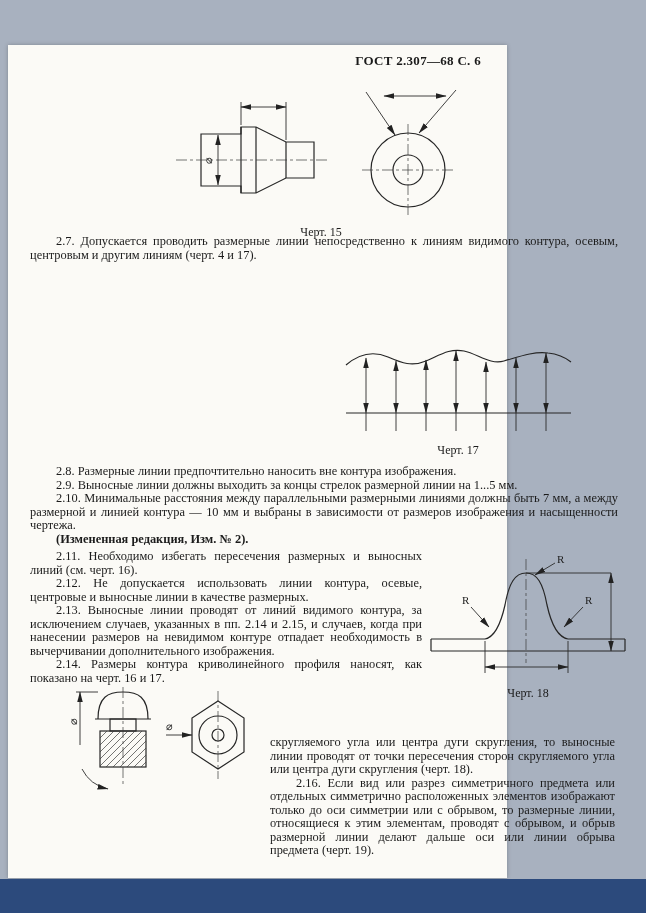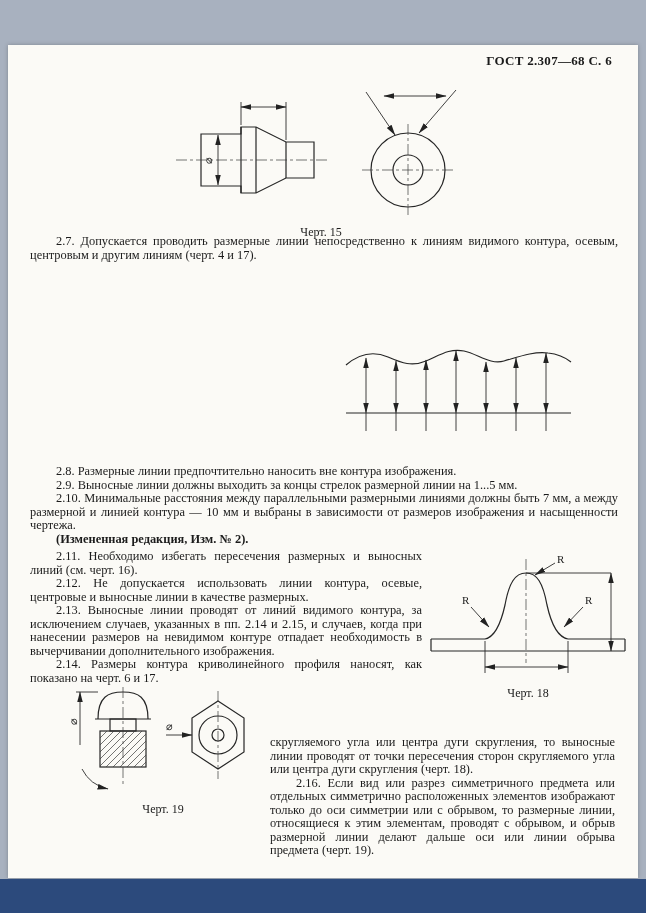--- a/index.html
+++ b/index.html
@@ -7,21 +7,21 @@
   body {
     width: 646px; height: 913px;
     background: #a8b1bf;
     position: relative;
     overflow: hidden;
     font-family: "Liberation Serif", "DejaVu Serif", serif;
     color: #1b1b1b;
   }
   .page {
     position: absolute; left: 8px; top: 45px;
-    width: 630px; height: 833px;
+    width: 499px; height: 833px;
     background: #fbfaf6;
     box-shadow: 0 0 4px rgba(0,0,0,.25);
   }
   .footer-bar {
     position: absolute; left: 0; bottom: 0;
     width: 646px; height: 34px;
     background: #2c4a7c;
   }
   .gost-header {
     position: absolute; top: 8px; right: 26px;
@@ -108,34 +108,35 @@
         <line x1="118" y1="24" x2="118" y2="86" marker-start="url(#arr)" marker-end="url(#arr)"></line>
           <line x1="118" y1="86" x2="118" y2="104"></line>
         <line x1="148" y1="35" x2="148" y2="86" marker-start="url(#arr)" marker-end="url(#arr)"></line>
           <line x1="148" y1="86" x2="148" y2="104"></line>
         <line x1="178" y1="31" x2="178" y2="86" marker-start="url(#arr)" marker-end="url(#arr)"></line>
           <line x1="178" y1="86" x2="178" y2="104"></line>
         <line x1="208" y1="26" x2="208" y2="86" marker-start="url(#arr)" marker-end="url(#arr)"></line>
           <line x1="208" y1="86" x2="208" y2="104"></line>
       </g>
     </svg>
+    <div class="fig-caption">Черт. 17</div>
   </div>
 
   <div class="abs" style="left:22px; top:420px; width:588px;">
     <p class="para">2.8. Размерные линии предпочтительно наносить вне контура изображения.</p>
     <p class="para">2.9. Выносные линии должны выходить за концы стрелок размерной линии на 1...5 мм.</p>
     <p class="para">2.10. Минимальные расстояния между параллельными размерными линиями должны быть 7 мм, а между размерной и линией контура — 10 мм и выбраны в зависимости от размеров изображения и насыщенности чертежа.</p>
     <p class="para bold">(Измененная редакция, Изм. № 2).</p>
   </div>
 
   <div class="abs" style="left:22px; top:505px; width:392px;">
     <p class="para">2.11. Необходимо избегать пересечения размерных и выносных линий (см. черт. 16).</p>
     <p class="para">2.12. Не допускается использовать линии контура, осевые, центровые и выносные линии в качестве размерных.</p>
     <p class="para">2.13. Выносные линии проводят от линий видимого контура, за исключением случаев, указанных в пп. 2.14 и 2.15, и случаев, когда при нанесении размеров на невидимом контуре отпадает необходимость в вычерчивании дополнительного изображения.</p>
-    <p class="para">2.14. Размеры контура криволинейного профиля наносят, как показано на черт. 6 и 17.</p>
+    <p class="para">2.14. Размеры контура криволинейного профиля наносят, как показано на черт. 16 и 17.</p>
   </div>
 
   <div class="figblock" style="left:415px; top:506px; width:210px;">
     <svg width="210" height="132" viewBox="0 0 210 132">
       <g class="ln">
         <line x1="8" y1="88" x2="62" y2="88"></line>
         <line x1="145" y1="88" x2="202" y2="88"></line>
         <line x1="8" y1="100" x2="202" y2="100"></line>
         <line x1="8" y1="88" x2="8" y2="100"></line>
         <line x1="202" y1="88" x2="202" y2="100"></line>
@@ -177,21 +178,20 @@
       <text transform="rotate(-90 9 40)" x="9" y="40">⌀</text>
       <g>
         <path class="ln" d="M150,16 L176,33 V67 L150,84 L124,67 V33 Z"></path>
         <circle class="ln" cx="150" cy="50" r="19"></circle>
         <circle class="ln" cx="150" cy="50" r="6"></circle>
       </g>
       <line class="cl" x1="150" y1="6" x2="150" y2="94"></line>
       <line class="dim" x1="98" y1="50" x2="124" y2="50" marker-end="url(#arr)"></line>
       <text x="98" y="45">⌀</text>
     </svg>
-    <div class="fig-caption">Черт. 19</div>
   </div>
 
   <div class="abs" style="left:262px; top:680px; width:345px;margin-top:11px;">
     <p class="para noindent">скругляемого угла или центра дуги скругления, то выносные линии проводят от точки пересечения сторон скругляемого угла или центра дуги скругления (черт. 18).</p>
     <p class="para">2.16. Если вид или разрез симметричного предмета или отдельных симметрично расположенных элементов изображают только до оси симметрии или с обрывом, то размерные линии, относящиеся к этим элементам, проводят с обрывом, и обрыв размерной линии делают дальше оси или линии обрыва предмета (черт. 19).</p>
   </div>
 
 </div>
 
 <div class="footer-bar"></div>

